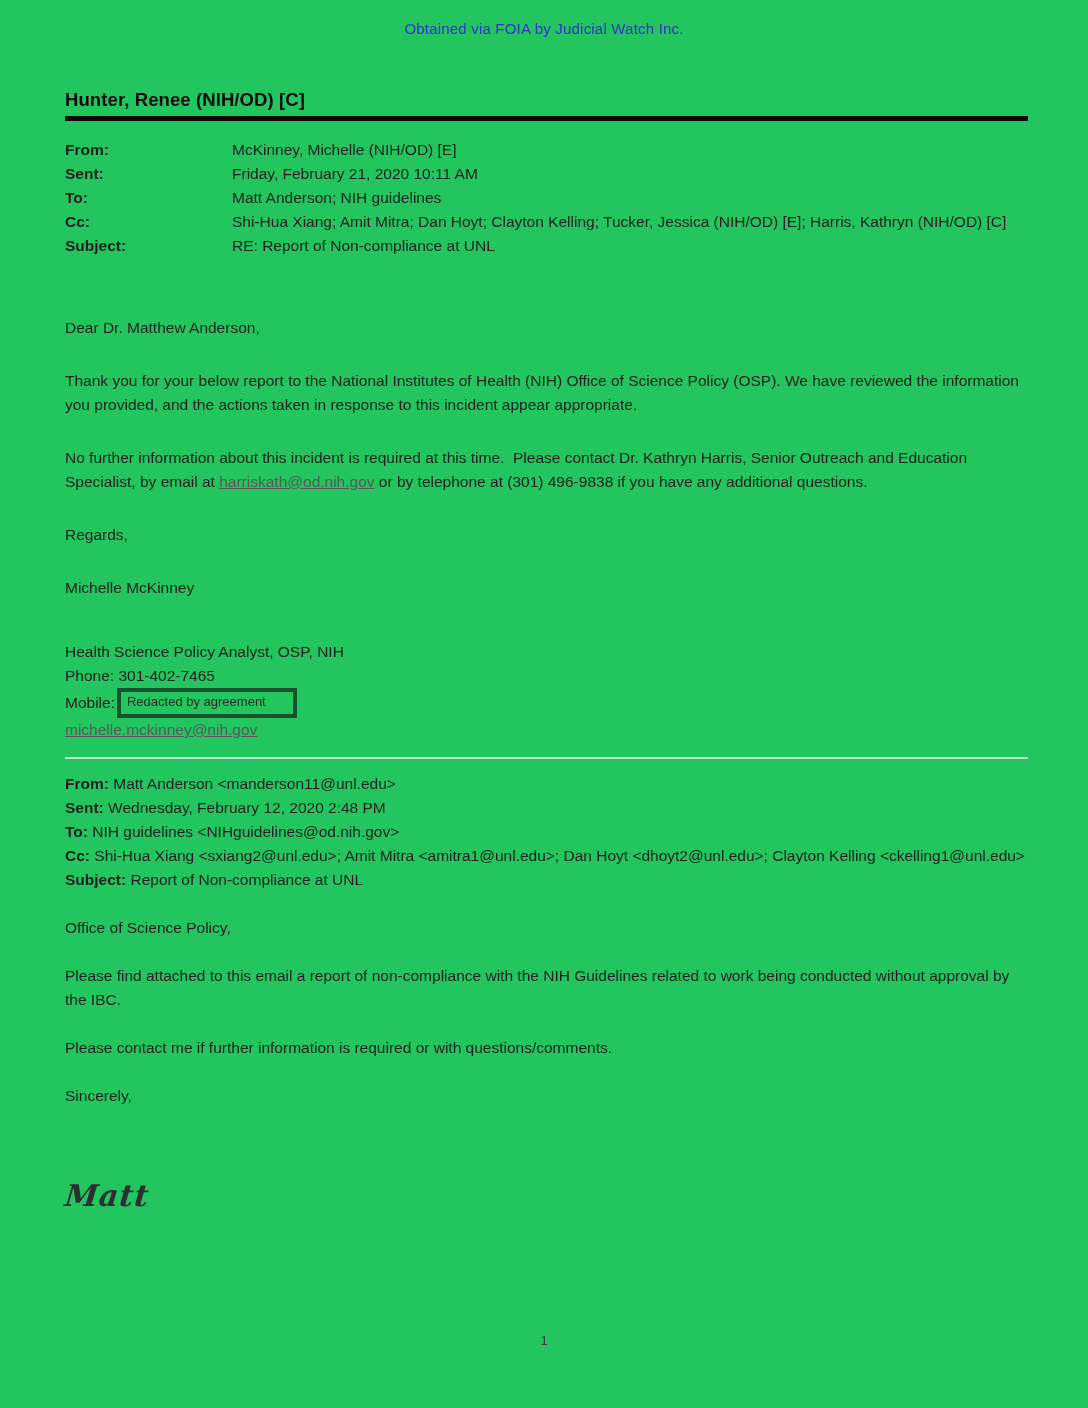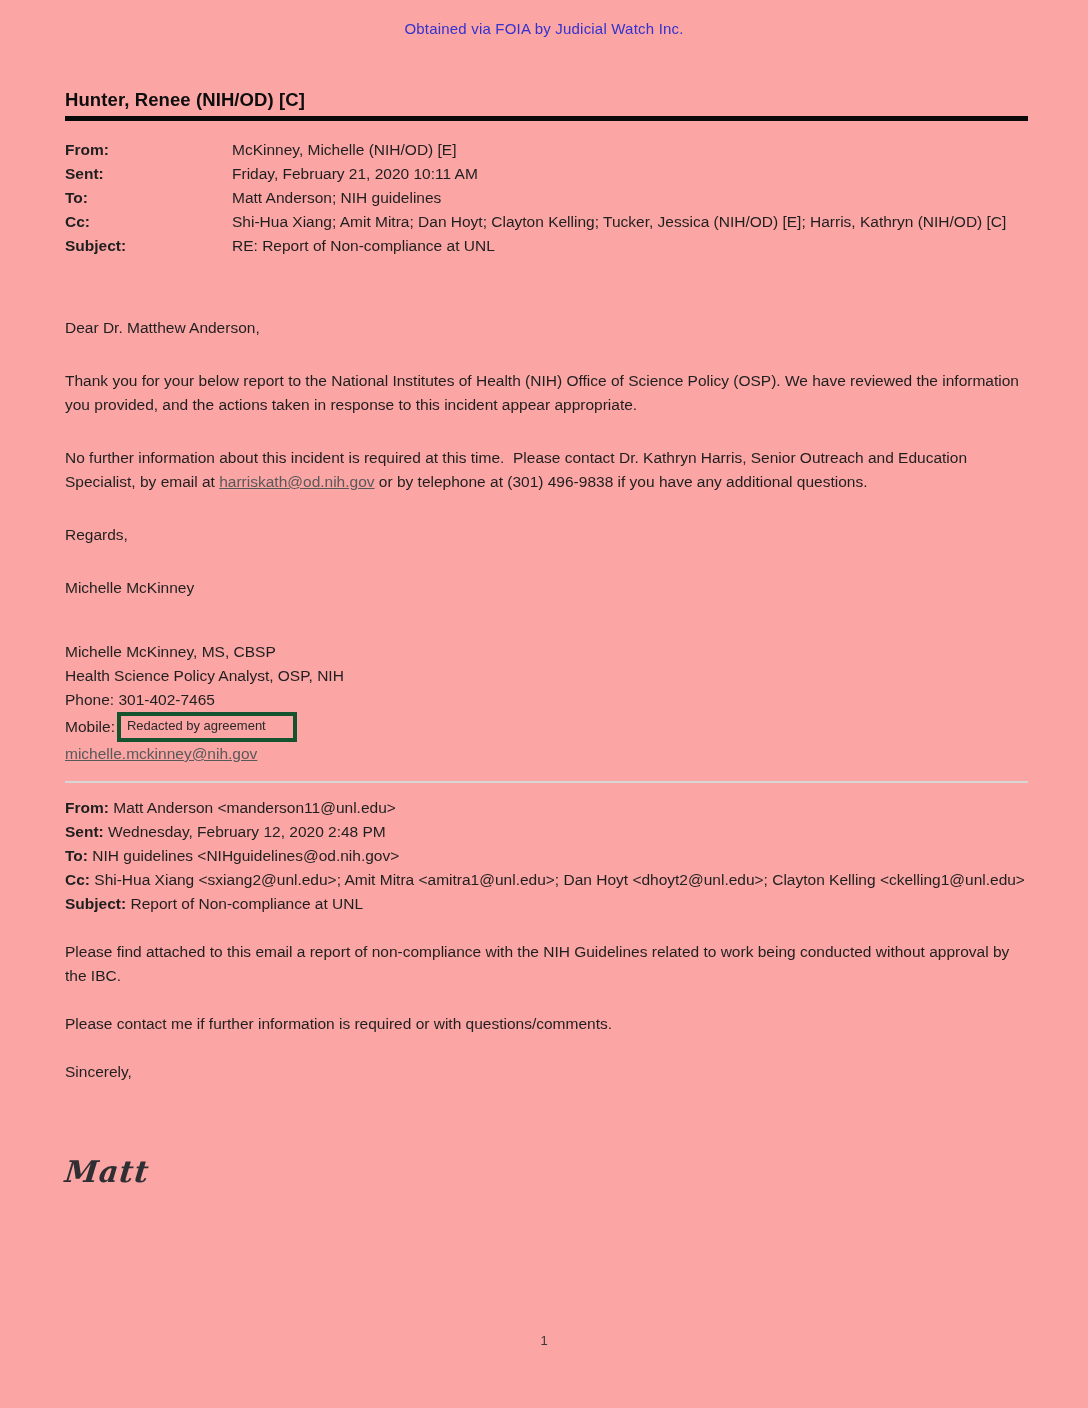--- a/index.html
+++ b/index.html
@@ -1,20 +1,20 @@
 <!DOCTYPE html>
 <html><head>
 <meta charset="utf-8">
 <style>
   html, body { margin: 0; padding: 0; background: #ffffff; }
   .page {
     position: relative;
     width: 1088px;
     height: 1408px;
-    background: #fca5a5;
+    background: #22c55e;
     font-family: "Liberation Sans", sans-serif;
     color: #1f1f1f;
     overflow: hidden;
     box-sizing: border-box;
   }
   .foia {
     padding-top: 20px;
     text-align: center;
     font-size: 15px;
     color: #3232cd;
@@ -131,40 +131,40 @@
 
     <p class="body-p">Thank you for your below report to the National Institutes of Health (NIH) Office of Science Policy (OSP). We have reviewed the information you provided, and the actions taken in response to this incident appear appropriate.</p>
 
     <p class="body-p"><span>No further information about this incident is required at this time.  Please contact Dr. Kathryn Harris, Senior Outreach and Education Specialist, by email at </span><a class="doclink">harriskath@od.nih.gov</a><span> or by telephone at (301) 496-9838 if you have any additional questions.</span></p>
 
     <p class="body-p">Regards,</p>
 
     <p class="body-p">Michelle McKinney</p>
 
     <div class="sig">
-      <div>Michelle McKinney, MS, CBSP</div>
       <div>Health Science Policy Analyst, OSP, NIH</div>
       <div>Phone: 301-402-7465</div>
       <div class="mobile-row">
           <span>Mobile:</span>
           <span class="redaction">Redacted by agreement</span>
         </div>
       <div><a class="doclink">michelle.mckinney@nih.gov</a></div>
     </div>
 
     <hr class="divider">
 
     <div class="qhdr">
       <div class="qhdr-row"><b>From:</b><span> Matt Anderson &lt;manderson11@unl.edu&gt;</span></div>
       <div class="qhdr-row"><b>Sent:</b><span> Wednesday, February 12, 2020 2:48 PM</span></div>
       <div class="qhdr-row"><b>To:</b><span> NIH guidelines &lt;NIHguidelines@od.nih.gov&gt;</span></div>
       <div class="qhdr-row"><b>Cc:</b><span> Shi-Hua Xiang &lt;sxiang2@unl.edu&gt;; Amit Mitra &lt;amitra1@unl.edu&gt;; Dan Hoyt &lt;dhoyt2@unl.edu&gt;; Clayton Kelling &lt;ckelling1@unl.edu&gt;</span></div>
       <div class="qhdr-row"><b>Subject:</b><span> Report of Non-compliance at UNL</span></div>
     </div>
 
+    <p class="q-p">Office of Science Policy,</p>
 
     <p class="q-p">Please find attached to this email a report of non-compliance with the NIH Guidelines related to work being conducted without approval by the IBC.</p>
 
     <p class="q-p">Please contact me if further information is required or with questions/comments.</p>
 
     <p class="q-p">Sincerely,</p>
 
     <div class="handwritten">Matt</div>
 
   </div>

